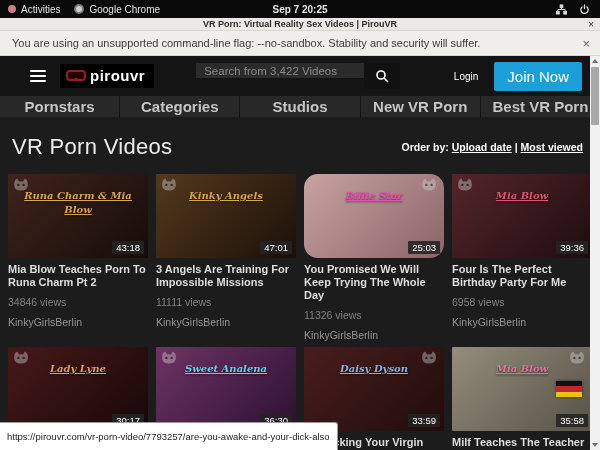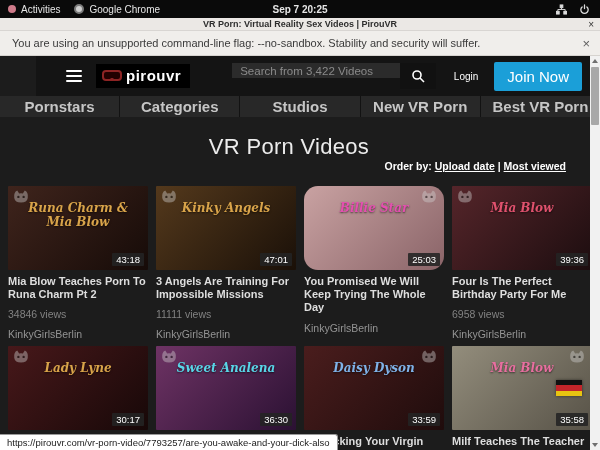--- a/index.html
+++ b/index.html
@@ -27,21 +27,21 @@
   
   .infobar { position:absolute; top:31px; left:0; width:600px; height:25px; background:#f0eeeb;
     display:flex; align-items:center; z-index:38; border-bottom:1px solid #d6d3cf; }
   .infobar .msg { font-size:11px; color:#3a3a3a; padding-left:12px; }
   .infobar .iclose { position:absolute; right:10px; font-size:13px; color:#5f5f5f; cursor:pointer; }
 
   
   .viewport { position:absolute; top:56px; left:0; width:600px; height:394px; background:#1c1c1c; overflow:hidden; }
 
   
-  .site-header { height:40px; background:#141414; display:flex; align-items:center; padding:0 18px 0 30px; gap:14px;margin-left:36px; }
+  .site-header { height:40px; background:#141414; display:flex; align-items:center; padding:0 18px 0 30px; gap:14px; }
   .burger { width:16px; display:flex; flex-direction:column; gap:3px; cursor:pointer; }
   .burger i { display:block; height:2px; background:#fff; border-radius:1px; }
   .logo { background:#000; padding:3px 9px 4px 6px; display:flex; align-items:center; gap:4px; cursor:pointer; }
   .goggles { width:20px; height:11px; border:2px solid #8d2424; border-radius:4px; position:relative; background:#200; }
   .goggles:after { content:""; position:absolute; left:6px; bottom:-2px; width:4px; height:3px; background:#8d2424; border-radius:2px; }
   .logo-text { color:#fff; font-size:15px; font-weight:bold; letter-spacing:.5px; }
   .search-wrap { display:flex; margin-left:28px; }
   .search-input { width:168px; height:15px; background:#2b2b2b; border:none; color:#bbb;
     font-size:11.5px; padding:0 8px; outline:none; font-family:inherit; }
   .search-input::placeholder { color:#8a8a8a; }
@@ -50,46 +50,46 @@
   .login { color:#fff; font-size:10px; cursor:pointer; }
   .join { background:#1b9fd8; color:#fff; font-size:15px; border:none; padding:6px 13px; border-radius:2px; cursor:pointer; font-family:inherit; }
 
   
   .nav { height:21px; background:#161616; display:flex; }
   .nav-item { flex:1; background:#282828; border-left:1px solid #121212; color:#c6c6c6;
     font-size:15px; font-weight:bold; display:flex; align-items:center; justify-content:center; cursor:pointer; }
   .nav-item:first-child { border-left:none; }
 
   
-  .heading-row { display:flex; align-items:center; padding:17px 34px 14px 12px;flex-direction:column; }
+  .heading-row { display:flex; align-items:center; padding:17px 17px 14px 12px; }
   .page-title { color:#ececec; font-size:22px; font-weight:400; letter-spacing:.3px; }
   .orderby { margin-left:auto; font-size:10.5px; color:#fff; font-weight:bold; }
   .orderby a { color:#fff; text-decoration:underline; cursor:pointer; }
   .orderby .sep { font-weight:bold; }
 
   
   .grid { display:grid; grid-template-columns:repeat(4,1fr); column-gap:8px; row-gap:6px; padding:0 8px; }
   .card { cursor:pointer; }
   .thumb { position:relative; height:84px; border-radius:1px; overflow:hidden; }
   .mask-logo { position:absolute; top:3px; left:4px; opacity:.55; }
   .mask-logo.right { left:auto; right:6px; }
   .overlay-name { position:absolute; top:18%; left:0; right:0; text-align:center;
     font-family:"DejaVu Serif","Liberation Serif",serif; font-style:italic; font-weight:bold;
-    font-size:12px; line-height:14px; text-shadow:0 1px 2px rgba(0,0,0,.6); padding:0 6px; }
+    font-size:10px; line-height:14px; text-shadow:0 1px 2px rgba(0,0,0,.6); padding:0 6px;text-decoration:underline; }
   .duration { position:absolute; right:4px; bottom:4px; background:rgba(35,35,35,.88); color:#fff;
     font-size:9.5px; padding:1px 4px; border-radius:1px; }
   .flag { position:absolute; right:10px; top:34px; width:26px; height:16px; display:flex; flex-direction:column; box-shadow:0 0 3px rgba(0,0,0,.5); }
   .flag i { flex:1; display:block; }
   .flag i:nth-child(1){ background:#111; } .flag i:nth-child(2){ background:#c2252a; } .flag i:nth-child(3){ background:#e8cココ11; background:#e8c411; }
   .card-title { color:#dedede; font-size:11px; line-height:13px; font-weight:bold; margin-top:5px; min-height:26px; }
   .card-views { color:#828282; font-size:10.5px; margin-top:7px; }
   .card-studio { color:#949494; font-size:10.5px; margin-top:8px; }
 
   
-  .statusbar { position:absolute; left:0; bottom:0; height:16px; background:#fff; border:1px solid #9a9a9a;
+  .statusbar { position:absolute; left:0; bottom:0; height:28px; background:#fff; border:1px solid #9a9a9a;
     border-left:none; border-bottom:none; border-top-right-radius:3px; display:flex; align-items:center;
     padding:0 7px; font-size:9.5px; color:#222; z-index:30; white-space:nowrap; }
 
   
   .scrollbar { position:absolute; right:0; top:0; width:10px; height:394px; background:#f1f1f1; z-index:35; }
   .sb-up, .sb-down { position:absolute; left:0; width:10px; height:10px; display:flex; align-items:center; justify-content:center; }
   .sb-up { top:0; } .sb-down { bottom:0; }
   .tri-up { width:0; height:0; border-left:3px solid transparent; border-right:3px solid transparent; border-bottom:4px solid #6f6f6f; }
   .tri-down { width:0; height:0; border-left:3px solid transparent; border-right:3px solid transparent; border-top:4px solid #6f6f6f; }
   .sb-thumb { position:absolute; left:1px; top:11px; width:8px; height:58px; background:#a8a8a8; border-radius:1px; }
@@ -231,20 +231,21 @@
         <svg width="18" height="15" viewBox="0 0 24 20">
                 <path d="M3 12 Q2 4 7 2 L9.5 6 Q12 5 14.5 6 L17 2 Q22 4 21 12 Q20 18 12 18 Q4 18 3 12 Z" fill="rgba(210,210,210,0.75)"></path>
                 <circle cx="8.5" cy="10.5" r="1.6" fill="#222"></circle>
                 <circle cx="15.5" cy="10.5" r="1.6" fill="#222"></circle>
               </svg>
       </span>
       <span class="overlay-name" style="color: rgb(228, 79, 176);">Billie Star</span>
       <span class="duration">25:03</span>
     </div>
     <div class="card-title">You Promised We Will Keep Trying The Whole Day</div>
+    <div class="card-views">11326 views</div>
     <div class="card-studio">KinkyGirlsBerlin</div>
   </div>
 
   <div class="card">
     <div class="thumb" style="background: linear-gradient(135deg, rgb(85, 37, 42), rgb(28, 13, 15));">
       <span class="mask-logo">
         <svg width="18" height="15" viewBox="0 0 24 20">
                 <path d="M3 12 Q2 4 7 2 L9.5 6 Q12 5 14.5 6 L17 2 Q22 4 21 12 Q20 18 12 18 Q4 18 3 12 Z" fill="rgba(210,210,210,0.75)"></path>
                 <circle cx="8.5" cy="10.5" r="1.6" fill="#222"></circle>
                 <circle cx="15.5" cy="10.5" r="1.6" fill="#222"></circle>

